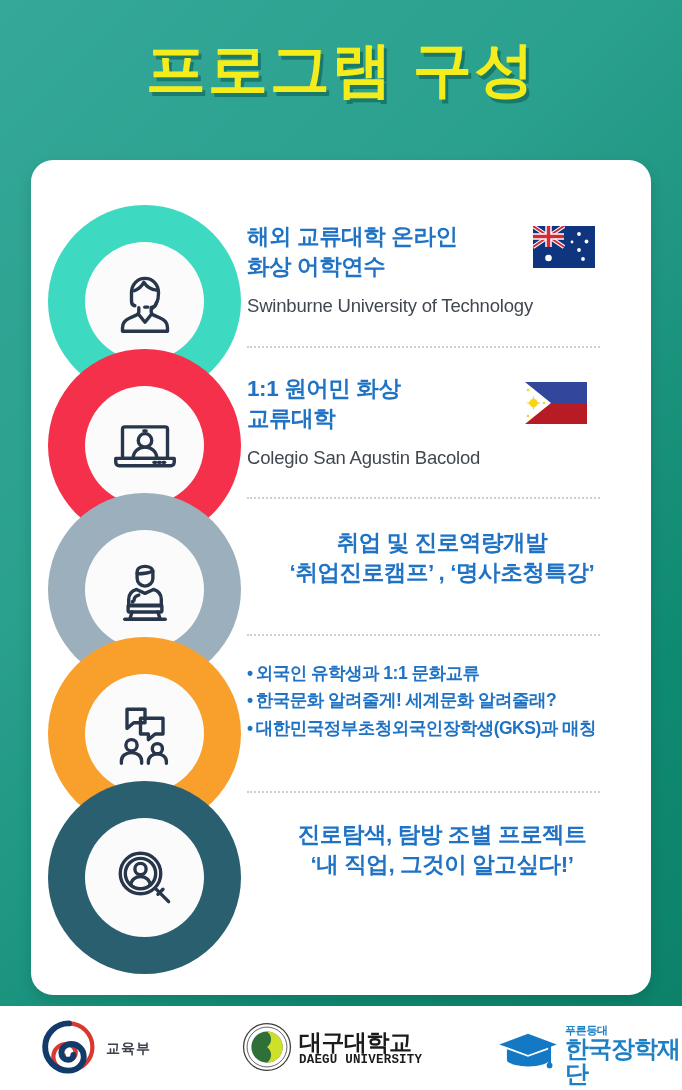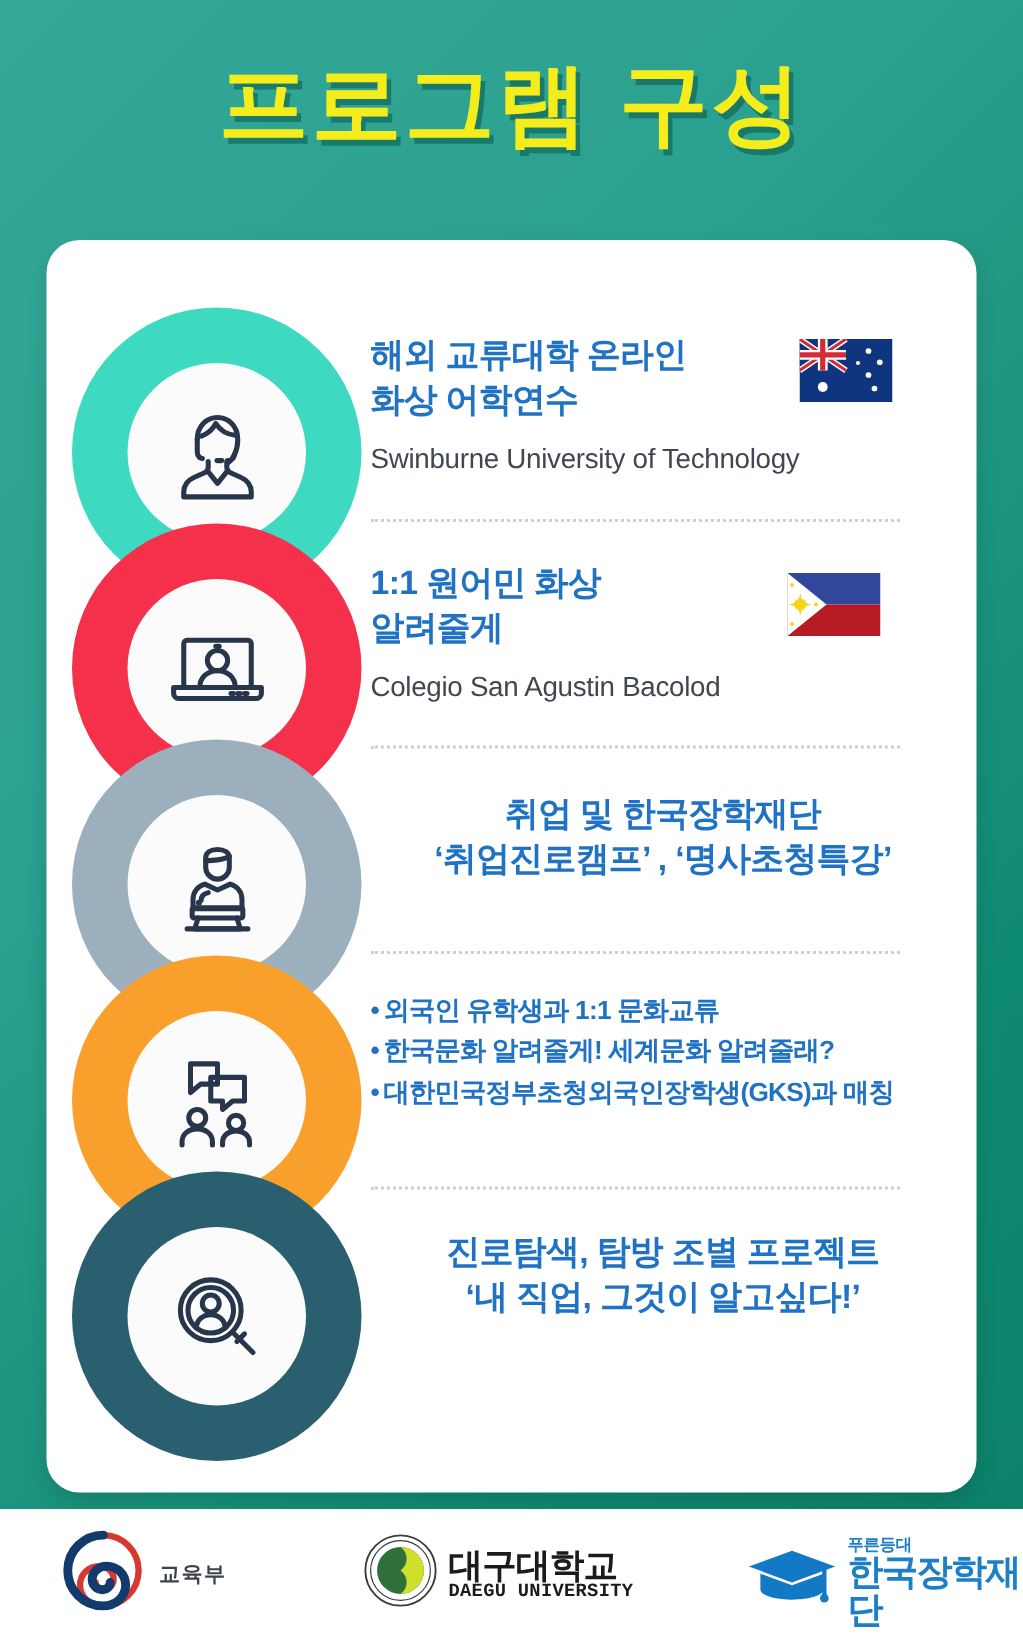--- a/index.html
+++ b/index.html
@@ -344,41 +344,41 @@
         <circle cx="53.5" cy="15.5" r="1.9"></circle>
         <circle cx="46" cy="24" r="1.9"></circle>
         <circle cx="39" cy="16" r="1.4"></circle>
         <circle cx="50" cy="33" r="1.9"></circle>
       </g>
     </svg>
   </div>
 
   <div class="row-text" id="text-1">
     <div class="kr-head">1:1 원어민 화상</div>
-    <div class="kr-head">알려줄게</div>
+    <div class="kr-head">교류대학</div>
     <div class="en-sub">Colegio San Agustin Bacolod</div>
   </div>
 
   <div class="flag" id="flag-ph">
     <svg viewBox="0 0 62 42">
       <rect width="62" height="21" fill="#32469B"></rect>
       <rect y="21" width="62" height="21" fill="#B71C24"></rect>
       <polygon points="0,0 26,21 0,42" fill="#ffffff"></polygon>
       <g fill="#F7D417">
         <circle cx="8.5" cy="21" r="4"></circle>
         <path d="M8.5 13.5 10 19 h-3z M8.5 28.5 10 23 h-3z M1 21 6.5 19.5v3z M16 21 10.5 19.5v3z"></path>
         <circle cx="3" cy="8" r="1.3"></circle>
         <circle cx="3" cy="34" r="1.3"></circle>
         <circle cx="19" cy="21" r="1.3"></circle>
       </g>
     </svg>
   </div>
 
   <div class="row-text centered" id="text-2">
-    <div class="kr-head">취업 및 한국장학재단</div>
+    <div class="kr-head">취업 및 진로역량개발</div>
     <div class="kr-head">‘취업진로캠프’ , ‘명사초청특강’</div>
   </div>
 
   <div class="row-text" id="text-3">
     <div class="bullet-line">
       <span class="dot">•</span><span>외국인 유학생과 1:1 문화교류</span>
     </div>
     <div class="bullet-line">
       <span class="dot">•</span><span>한국문화 알려줄게! 세계문화 알려줄래?</span>
     </div>

